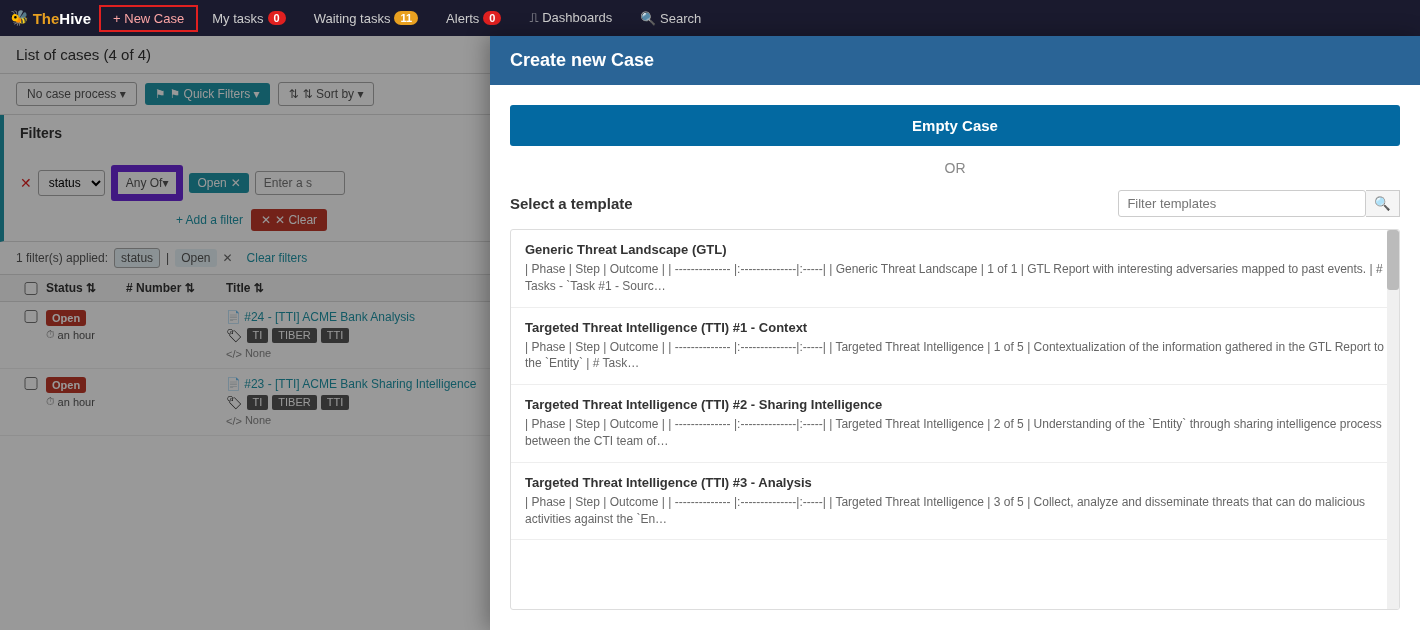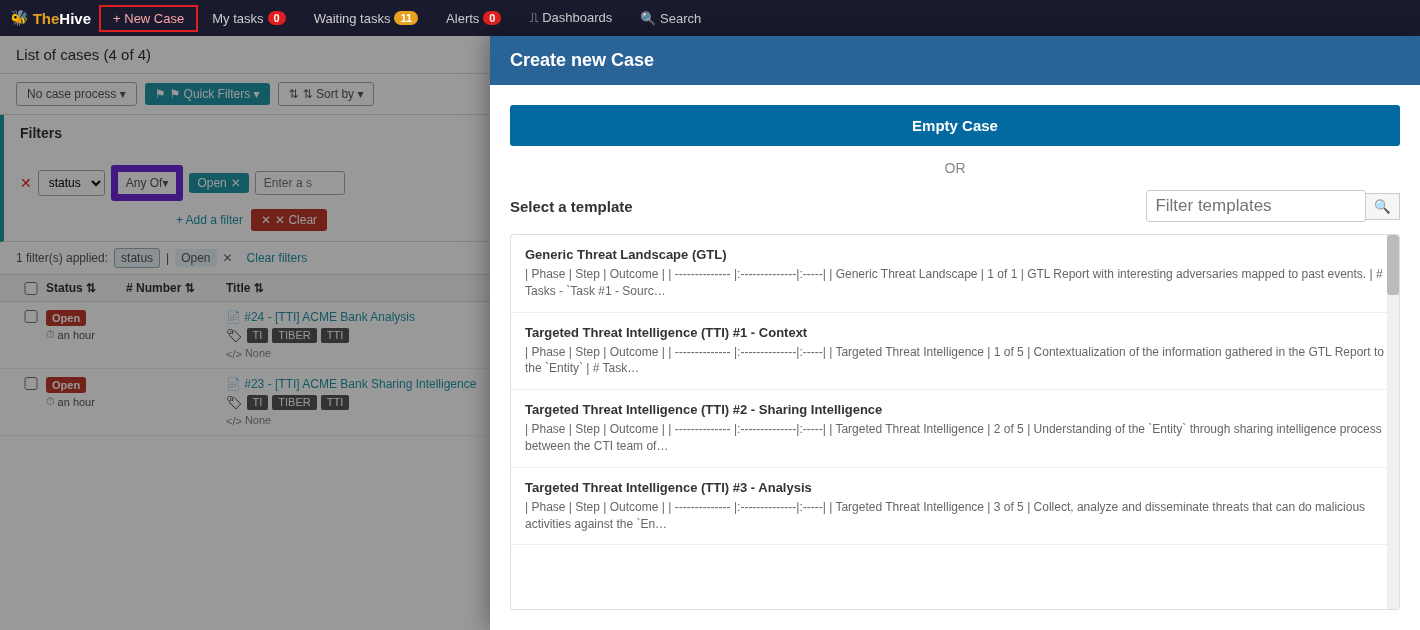--- a/index.html
+++ b/index.html
@@ -117,21 +117,21 @@
     }
     .btn-empty-case {
       width: 100%; background: #0369a1; color: #fff; border: none; padding: 12px; font-size: 15px; font-weight: bold; cursor: pointer; border-radius: 3px;
     }
     .or-divider { text-align: center; color: #888; font-size: 14px; padding: 14px 0; }
     .select-template-header {
       display: flex; justify-content: space-between; align-items: center; margin-bottom: 12px;
     }
     .select-template-title { font-size: 15px; color: #333; font-weight: bold; }
     .template-search {
-      border: 1px solid #ccc; padding: 5px 8px; border-radius: 3px; font-size: 17px; width: 220px; outline: none;
+      border: 1px solid #ccc; padding: 5px 8px; border-radius: 3px; font-size: 13px; width: 248px; outline: none;
     }
     .search-icon-btn { background: #f5f5f5; border: 1px solid #ccc; border-left: none; padding: 5px 8px; cursor: pointer; color: #555; }
     .template-search-wrap { display: flex; align-items: center; }
     .templates-list {
       flex: 1; overflow-y: auto; border: 1px solid #ddd; border-radius: 3px;
     }
     .template-item {
       padding: 12px 14px; border-bottom: 1px solid #eee; cursor: pointer;
     }
     .template-name { font-size: 13px; font-weight: bold; color: #333; margin-bottom: 4px; }

